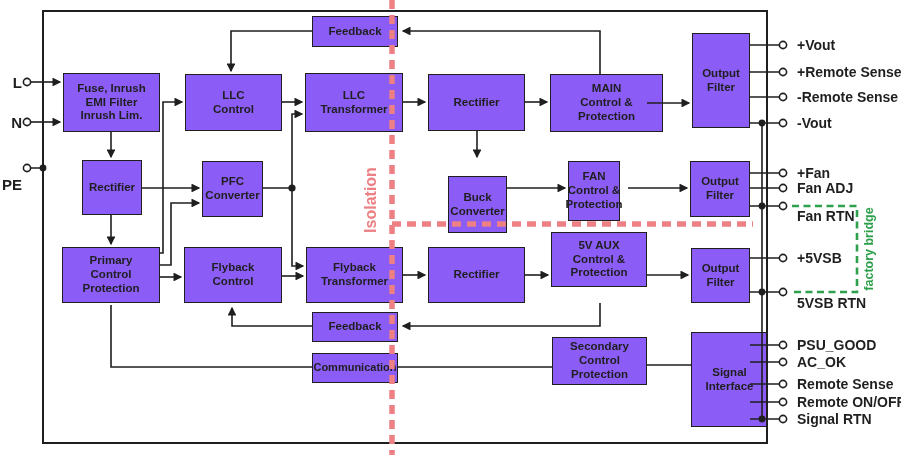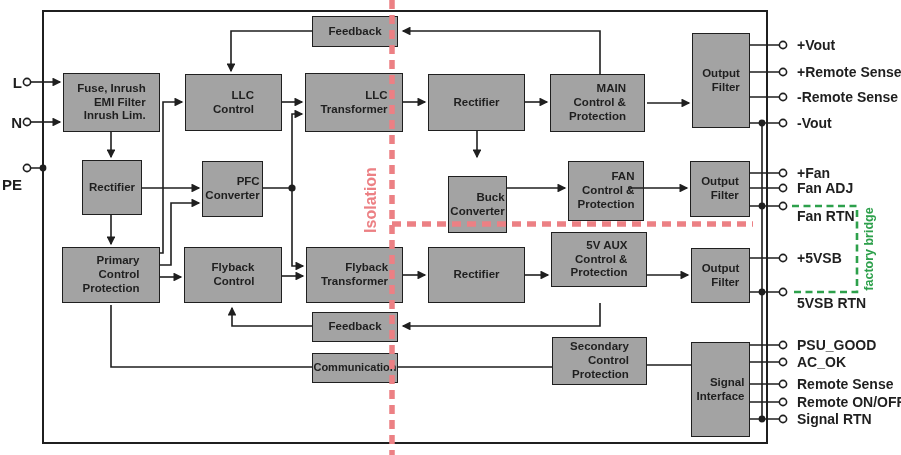--- a/index.html
+++ b/index.html
@@ -1,22 +1,22 @@
 <!DOCTYPE html>
 <html><head>
 <meta charset="utf-8">
 <style>
   html,body{margin:0;padding:0;background:#ffffff;}
   #stage{
     position:relative;width:901px;height:455px;background:#ffffff;overflow:hidden;
     font-family:"Liberation Sans","DejaVu Sans",sans-serif;
   }
   .block{
-    position:absolute;box-sizing:border-box;border:1.6px solid #1f1f1f;background:#a3a3a3;
-    display:flex;align-items:center;justify-content:center;text-align:right;
+    position:absolute;box-sizing:border-box;border:1.6px solid #1f1f1f;background:#8b5cf6;
+    display:flex;align-items:center;justify-content:center;text-align:center;
     font-weight:bold;font-size:11.5px;line-height:1.2;color:#1f1f1f;white-space:pre-line;
     z-index:1;
   }
   .inlabel{
     position:absolute;left:0;width:22px;text-align:right;font-weight:bold;font-size:15px;
     color:#1f1f1f;transform:translateY(-50%);z-index:1;
   }
   .outlabel{
     position:absolute;left:797px;font-weight:bold;font-size:14px;color:#1f1f1f;
     transform:translateY(-50%);white-space:nowrap;z-index:1;
@@ -56,39 +56,39 @@
   <div class="block" style="left:306px;top:247px;width:97px;height:56px">Flyback
 Transformer</div>
   <div class="block" style="left:312px;top:16px;width:86px;height:31px">Feedback</div>
   <div class="block" style="left:312px;top:312px;width:86px;height:30px">Feedback</div>
   <div class="block" style="left:312px;top:353px;width:86px;height:30px;font-size:11px">Communication</div>
 
   <div class="block" style="left:428px;top:74px;width:97px;height:57px">Rectifier</div>
   <div class="block" style="left:448px;top:176px;width:59px;height:57px">Buck
 Converter</div>
   <div class="block" style="left:428px;top:247px;width:97px;height:56px">Rectifier</div>
-  <div class="block" style="left:550px;top:74px;width:95px;height:58px">MAIN
+  <div class="block" style="left:550px;top:74px;width:113px;height:58px">MAIN
 Control &amp;
 Protection</div>
-  <div class="block" style="left:568px;top:161px;width:76px;height:60px">FAN
+  <div class="block" style="left:568px;top:161px;width:52px;height:60px">FAN
 Control &amp;
 Protection</div>
   <div class="block" style="left:551px;top:232px;width:96px;height:55px">5V AUX
 Control &amp;
 Protection</div>
   <div class="block" style="left:552px;top:337px;width:95px;height:48px">Secondary
 Control
 Protection</div>
   <div class="block" style="left:692px;top:33px;width:58px;height:95px">Output
 Filter</div>
   <div class="block" style="left:690px;top:161px;width:60px;height:56px">Output
 Filter</div>
   <div class="block" style="left:691px;top:248px;width:59px;height:55px">Output
 Filter</div>
-  <div class="block" style="left:691px;top:342px;width:59px;height:95px">Signal
+  <div class="block" style="left:691px;top:332px;width:77px;height:95px">Signal
 Interface</div>
 
   <div class="outlabel" style="top:45px">+Vout</div>
   <div class="outlabel" style="top:72px">+Remote Sense</div>
   <div class="outlabel" style="top:97px">-Remote Sense</div>
   <div class="outlabel" style="top:123px">-Vout</div>
   <div class="outlabel" style="top:173px">+Fan</div>
   <div class="outlabel" style="top:188px">Fan ADJ</div>
   <div class="outlabel" style="top:216px">Fan RTN</div>
   <div class="outlabel" style="top:258px">+5VSB</div>

